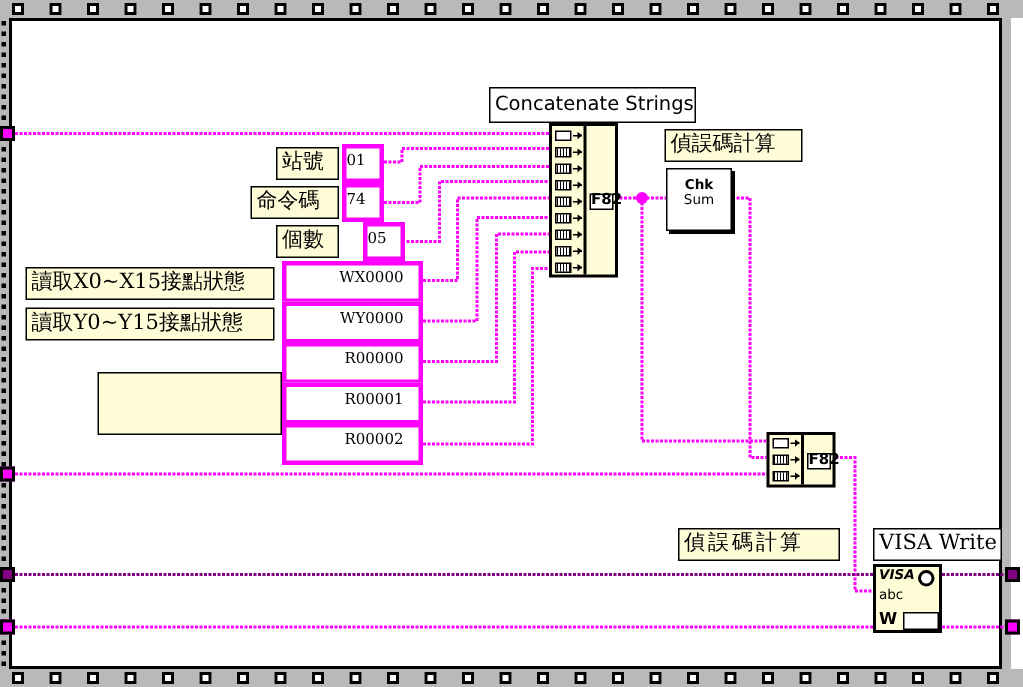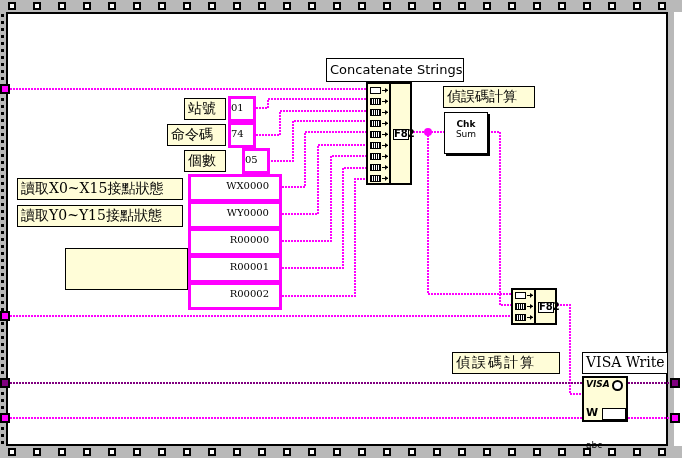--- a/index.html
+++ b/index.html
@@ -250,16 +250,16 @@
       <div class="cs-in" style="top: 2px;"><span class="cs-icon"></span><span class="cs-arrow"></span></div>
       <div class="cs-in" style="top: 13px;"><span class="cs-icon f"></span><span class="cs-arrow"></span></div>
       <div class="cs-in" style="top: 24px;"><span class="cs-icon f"></span><span class="cs-arrow"></span></div>
     </div>
   <div class="out-glyph" style="left:25px;top:12px;">F82</div>
 </div>
 
 <div class="visa" style="left:582px;top:376px;width:46px;height:46px;">
   <div style="position:absolute;left:2px;top:1px;font-style:italic;">VISA</div>
   <div style="position:absolute;right:3px;top:2px;width:11px;height:11px;border:2px solid #000;border-radius:50%;background:#fff;box-sizing:border-box;"></div>
-  <div style="position:absolute;left:2px;top:14px;font-weight:normal;margin-top:48px;">abc</div>
+  <div style="position:absolute;left:2px;top:14px;font-weight:normal;">abc</div>
   <div style="position:absolute;left:2px;top:30px;font-size:11px;">W</div>
   <div style="position:absolute;left:18px;top:30px;width:22px;height:10px;border:1px solid #000;background:#fff;"></div>
 </div>
 
 </body></html>

